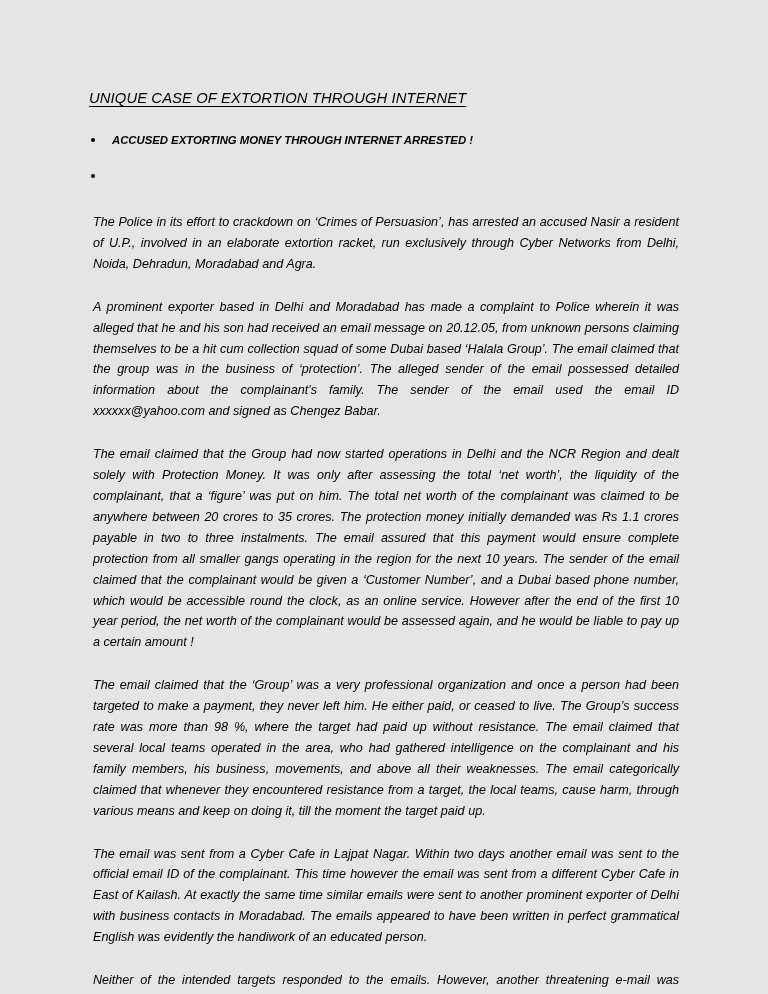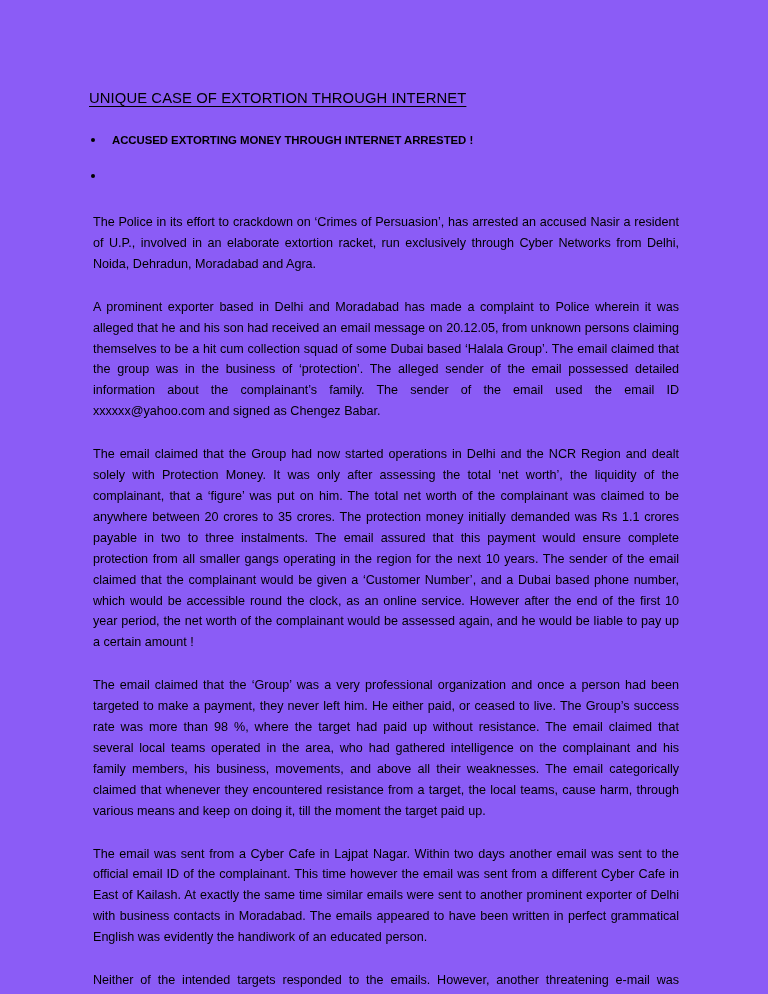--- a/index.html
+++ b/index.html
@@ -11,24 +11,25 @@
     width: 768px;
     height: 994px;
     font-family: "Liberation Sans", sans-serif;
     color: #000000;
     -webkit-font-smoothing: antialiased;
   }
   .page {
     position: relative;
     width: 768px;
     height: 994px;
-    background: #8b5cf6;
+    background: #e5e5e5;
     box-sizing: border-box;
     padding: 0;
     overflow: hidden;
+    font-style: italic;
   }
   .content {
     position: absolute;
     left: 89px;
     top: 88px;
     width: 594px;
   }
   .doc-title {
     font-size: 14.8px;
     font-weight: 400;

